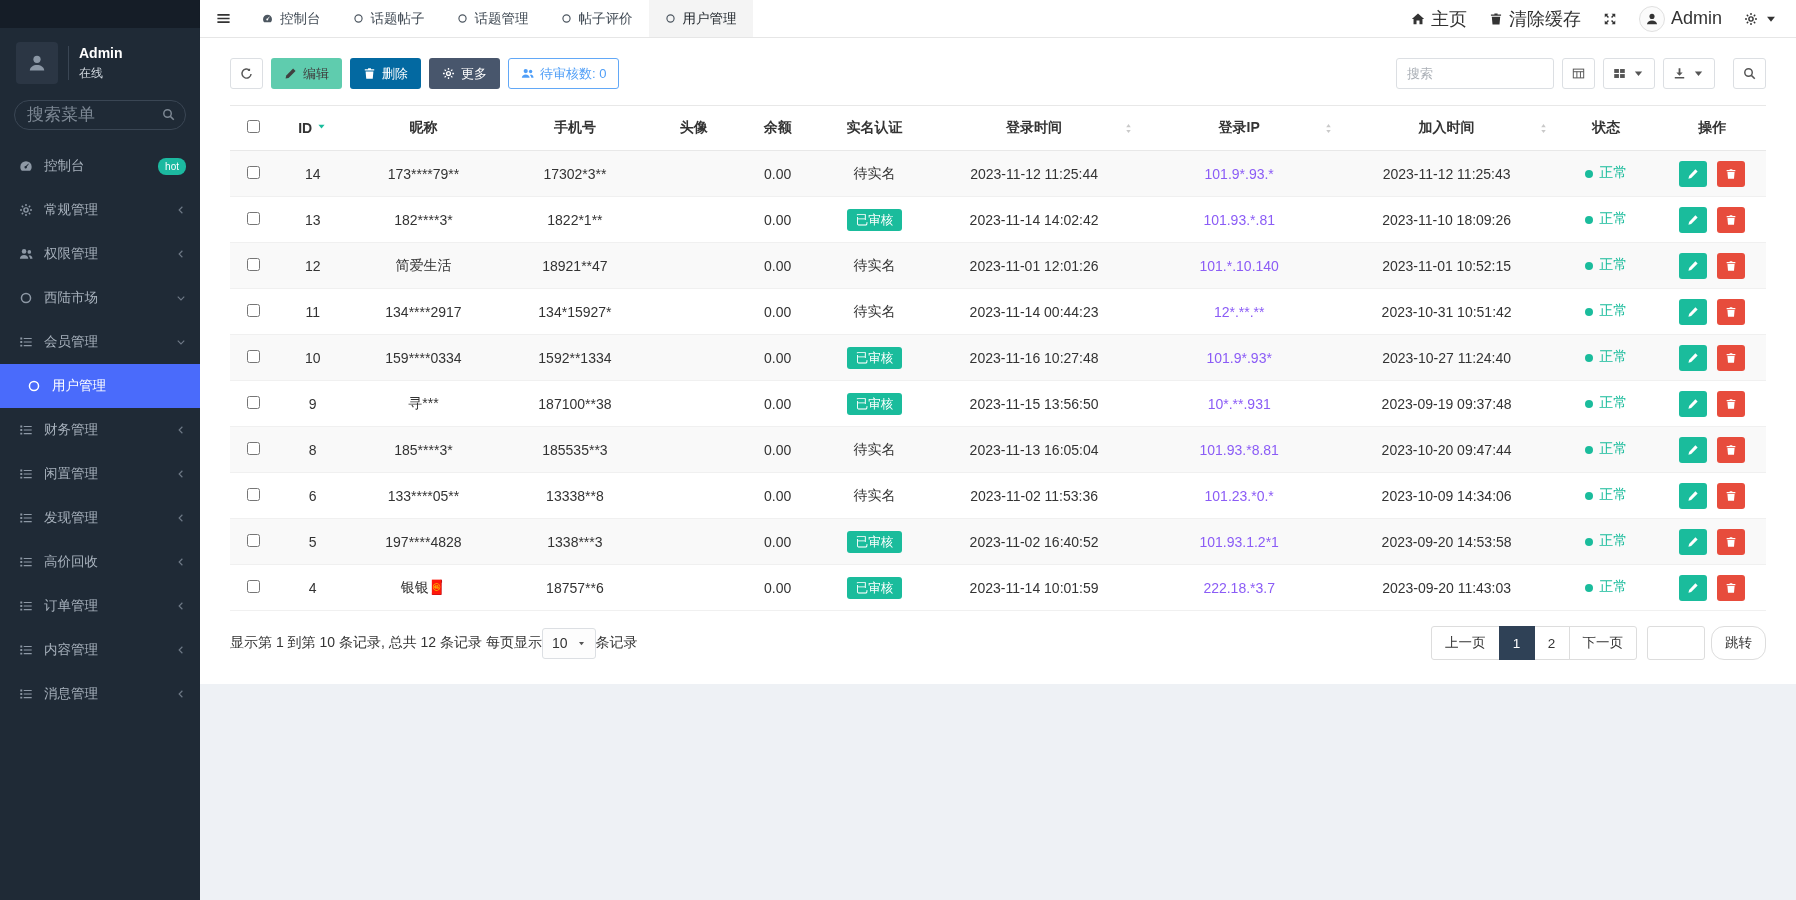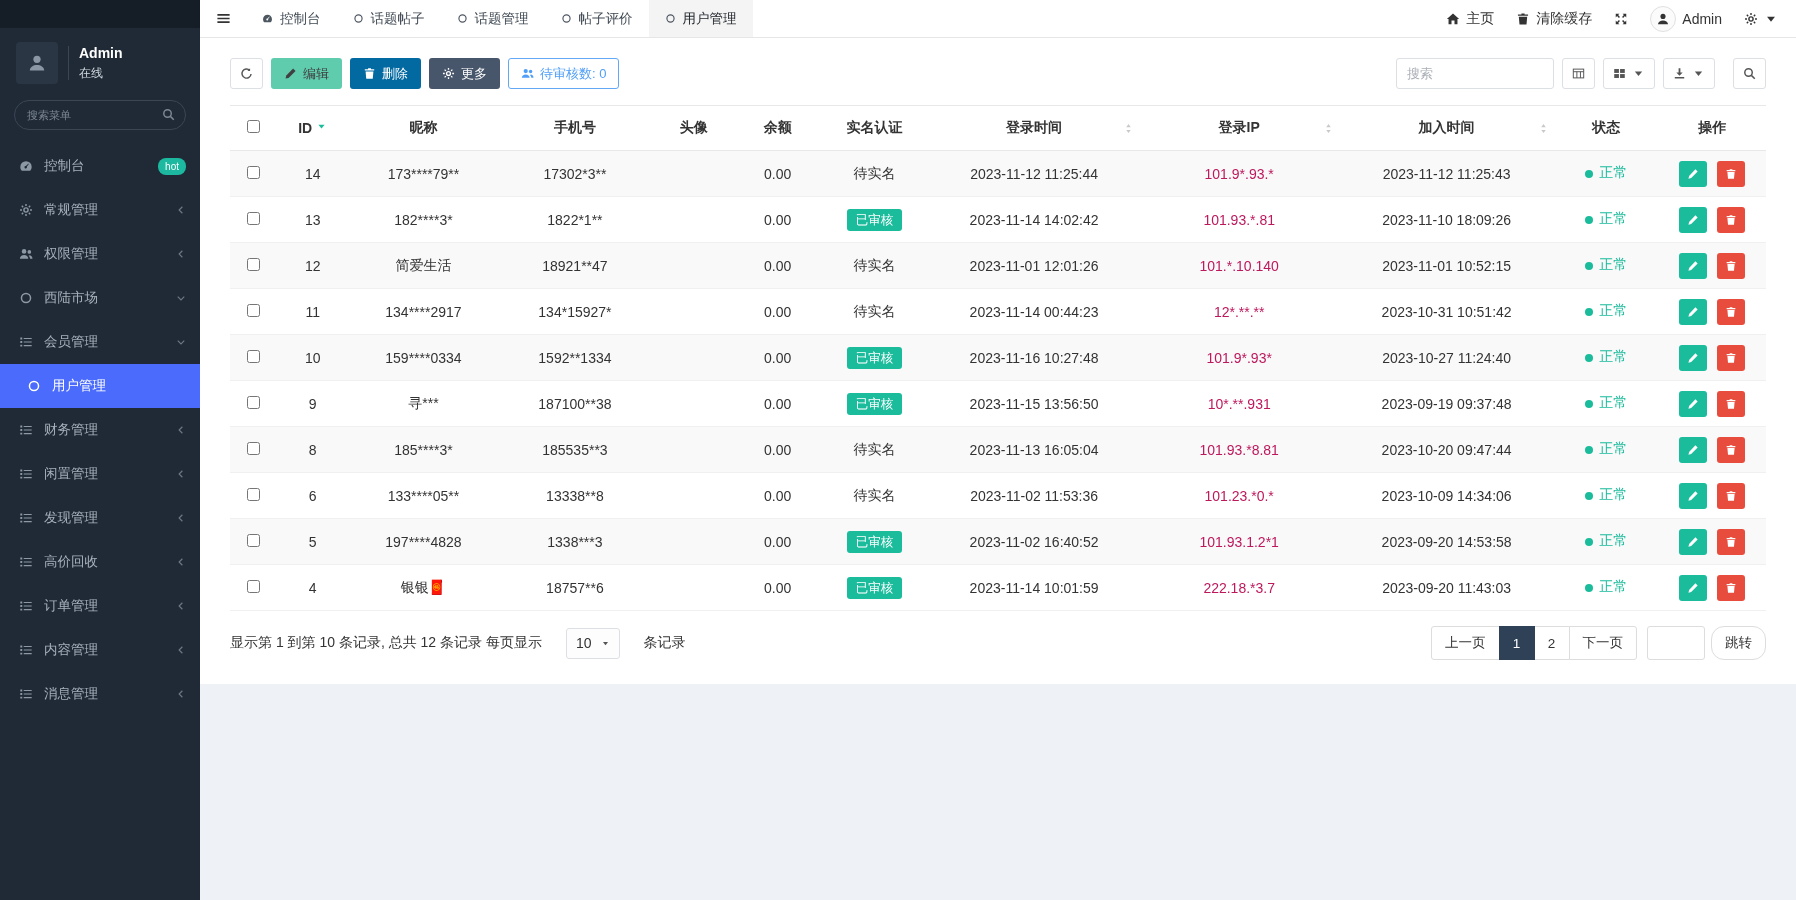--- a/index.html
+++ b/index.html
@@ -10,42 +10,42 @@
 
   
   .sidebar{width:200px;flex:none;background:#1f2a36;display:flex;flex-direction:column;color:#a7b1bc;}
   .sb-brand{height:28px;background:#151d27;flex:none;}
   .sb-user{display:flex;align-items:center;gap:10px;padding:14px 16px 10px;}
   .sb-avatar{width:42px;height:42px;border-radius:4px;background:#2b3644;display:flex;align-items:center;justify-content:center;color:#8b97a5;font-size:20px;flex:none;}
   .sb-user-divider{width:1px;height:34px;background:#3a4654;flex:none;}
   .sb-user-name{color:#fff;font-weight:bold;font-size:14px;}
   .sb-user-status{color:#d4dbe2;font-size:12px;margin-top:4px;}
   .sb-search{margin:6px 14px 10px;position:relative;}
-  .sb-search input{width:100%;height:30px;background:transparent;border:1px solid #3a4654;border-radius:15px;color:#cfd6dd;padding:0 30px 0 12px;font-size:11px;outline:none;font-family:inherit;}
+  .sb-search input{width:100%;height:30px;background:transparent;border:1px solid #3a4654;border-radius:15px;color:#cfd6dd;padding:0 30px 0 12px;font-size:17px;outline:none;font-family:inherit;}
   .sb-search input::placeholder{color:#7d8894;}
   .sb-search .ic{position:absolute;right:11px;top:8px;color:#7d8894;font-size:13px;}
   .sb-menu{flex:1;overflow:hidden;padding-top:4px;}
   .mi{display:flex;align-items:center;gap:11px;height:44px;padding:0 14px 0 19px;color:#a7b1bc;font-size:13.5px;cursor:pointer;text-decoration:none;}
   .mi-icon{font-size:14px;color:#8d98a5;}
   .mi-label{flex:1;}
   .mi-badge{background:#1cb9a0;color:#fff;font-size:10px;padding:2px 7px;border-radius:8px;line-height:1.3;}
   .mi-arrow{font-size:10px;color:#6f7a87;}
   .mi.active{background:#4a6bfb;color:#fff;}
   .mi.active .mi-icon{color:#fff;}
   .mi.sub{padding-left:27px;}
 
   
   .main{flex:1;display:flex;flex-direction:column;min-width:0;}
   .topbar{height:38px;background:#fff;border-bottom:1px solid #e6e6e6;display:flex;align-items:stretch;flex:none;box-shadow:0 1px 2px rgba(0,0,0,.05);}
   .tb-burger{width:46px;border:none;background:none;color:#333;font-size:15px;display:flex;align-items:center;justify-content:center;cursor:pointer;}
   .tb-tabs{display:flex;align-items:stretch;}
   .tab{display:flex;align-items:center;gap:7px;padding:0 16px;font-size:13.5px;color:#404a54;cursor:pointer;text-decoration:none;}
   .tab .tab-ic{font-size:11px;color:#4d5761;}
   .tab.active{background:#f4f4f4;color:#1e242a;}
-  .tb-right{margin-left:auto;display:flex;align-items:center;gap:22px;padding-right:18px;font-size:14px;color:#333;}
+  .tb-right{margin-left:auto;display:flex;align-items:center;gap:22px;padding-right:18px;font-size:18px;color:#333;}
   .tb-link{display:flex;align-items:center;gap:6px;color:#333;cursor:pointer;text-decoration:none;}
   .tb-link .ic{font-size:14px;color:#333;}
   .tb-avatar{width:26px;height:26px;border-radius:50%;border:1px solid #e0e0e0;background:#fbfbfb;display:flex;align-items:center;justify-content:center;color:#c2c9d1;font-size:13px;}
   .ic-cd{font-size:9px;color:#555;}
 
   
   .content{flex:1;background:#eef1f5;overflow:hidden;}
   .panel{background:#fff;padding:20px 30px 8px;}
   .toolbar{display:flex;align-items:center;gap:8px;margin-bottom:16px;}
   .btn{display:inline-flex;align-items:center;gap:6px;height:31px;padding:0 12px;border-radius:3px;border:1px solid transparent;font-size:13px;cursor:pointer;background:#fff;font-family:inherit;color:#333;}
@@ -75,31 +75,31 @@
   .th-auth{width:94px;}
   .th-login_time{width:180px;}
   .th-login_ip{width:172px;}
   .th-join_time{width:184px;}
   .th-status{width:90px;}
   .th-ops{width:92px;}
   .sort-caret{color:#1abc9c;font-size:11px;margin-left:4px;vertical-align:1px;}
   .sort-both{color:#c9c9c9;font-size:11px;position:absolute;right:5px;top:17px;}
   .badge-teal{background:#1abc9c;color:#fff;padding:4px 9px;border-radius:3px;font-size:12.5px;}
   .auth-plain{color:#333;}
-  .ip-link{color:#be185d;cursor:pointer;text-decoration:none;}
+  .ip-link{color:#8b5cf6;cursor:pointer;text-decoration:none;}
   .dot{display:inline-block;width:8px;height:8px;border-radius:50%;background:#1abc9c;margin-right:6px;vertical-align:middle;}
   .st-label{color:#1abc9c;vertical-align:middle;}
   .op{width:28px;height:26px;border:none;border-radius:3px;display:inline-flex;align-items:center;justify-content:center;color:#fff;cursor:pointer;margin:0 3px;}
   .op .ic{font-size:12px;}
   .op-edit{background:#1abc9c;}
   .op-del{background:#e74c3c;}
 
   
   .tfooter{display:flex;align-items:center;padding:15px 0 16px;font-size:14px;color:#333;}
-  .pg-info{display:flex;align-items:center;gap:24px;}
+  .pg-info{display:flex;align-items:center;gap:0;}
   .page-size-select{display:inline-flex;align-items:center;gap:9px;border:1px solid #dcdfe3;border-radius:3px;height:31px;padding:0 9px;cursor:pointer;color:#333;background:#fdfdfd;}
   .pg-nav{margin-left:auto;display:flex;align-items:center;}
   .pg-group{display:inline-flex;}
   .pg-btn{height:34px;min-width:36px;padding:0 13px;background:#fff;border:1px solid #ddd;color:#333;font-size:13.5px;cursor:pointer;font-family:inherit;}
   .pg-group .pg-btn{margin-left:-1px;}
   .pg-group .pg-btn:first-child{margin-left:0;border-radius:3px 0 0 3px;}
   .pg-group .pg-btn:last-child{border-radius:0 3px 3px 0;}
   .pg-num.active{background:#2f4156;border-color:#2f4156;color:#fff;position:relative;z-index:1;}
   .pg-jump-input{width:58px;height:34px;border:1px solid #ddd;border-radius:3px;margin-left:10px;padding:0 8px;font-size:13.5px;outline:none;font-family:inherit;}
   .pg-jump-btn{margin-left:6px;border-radius:13px;}

